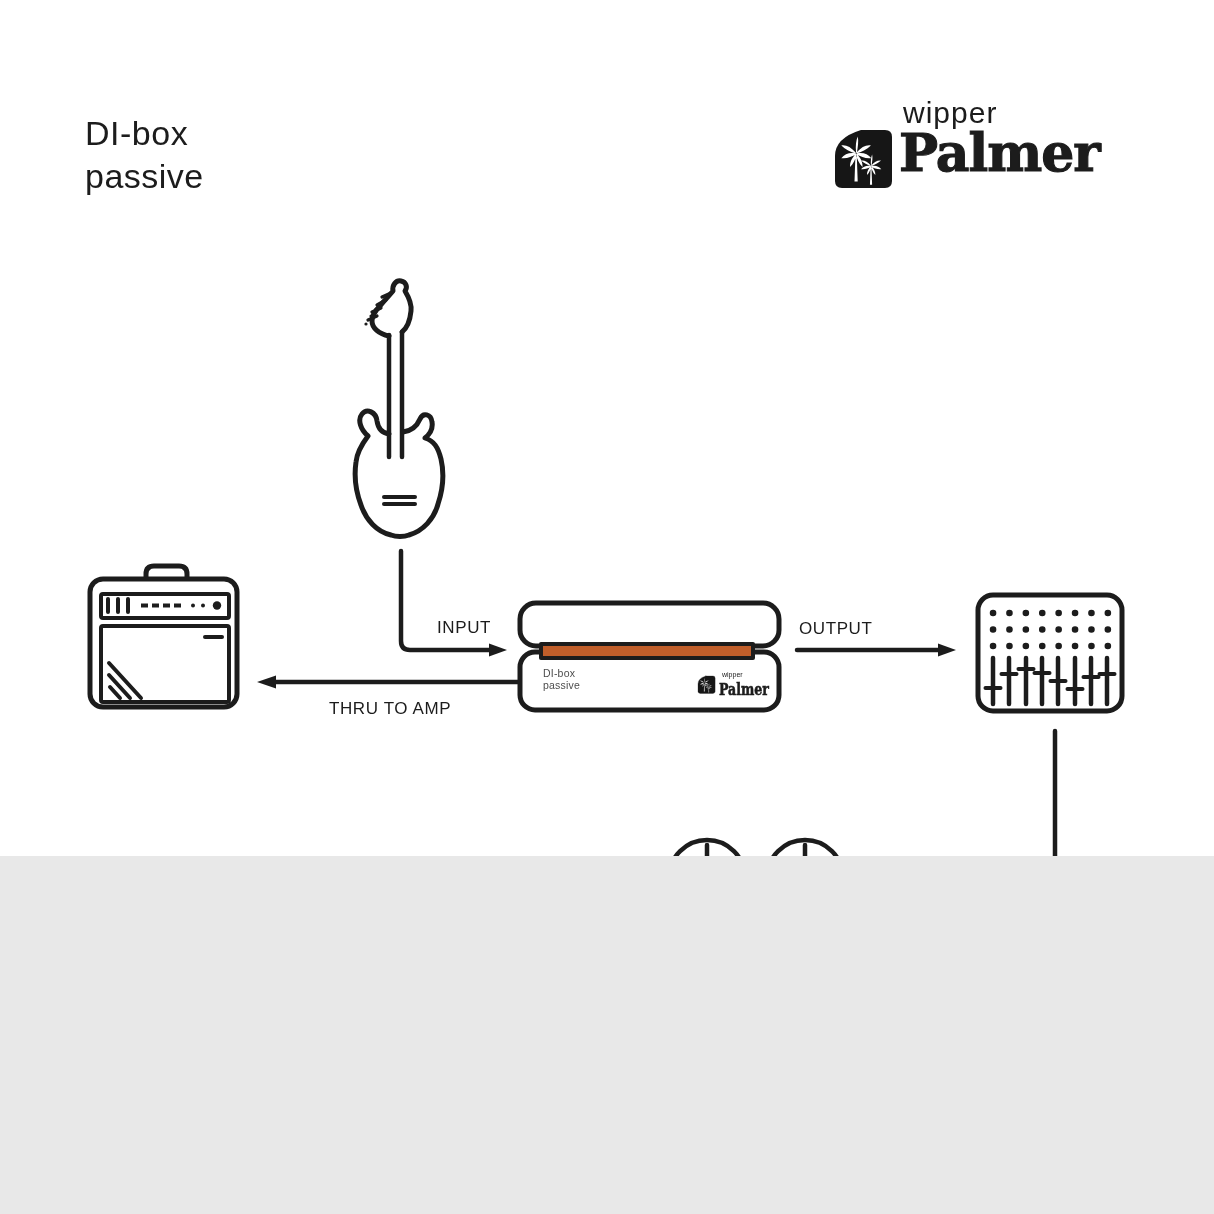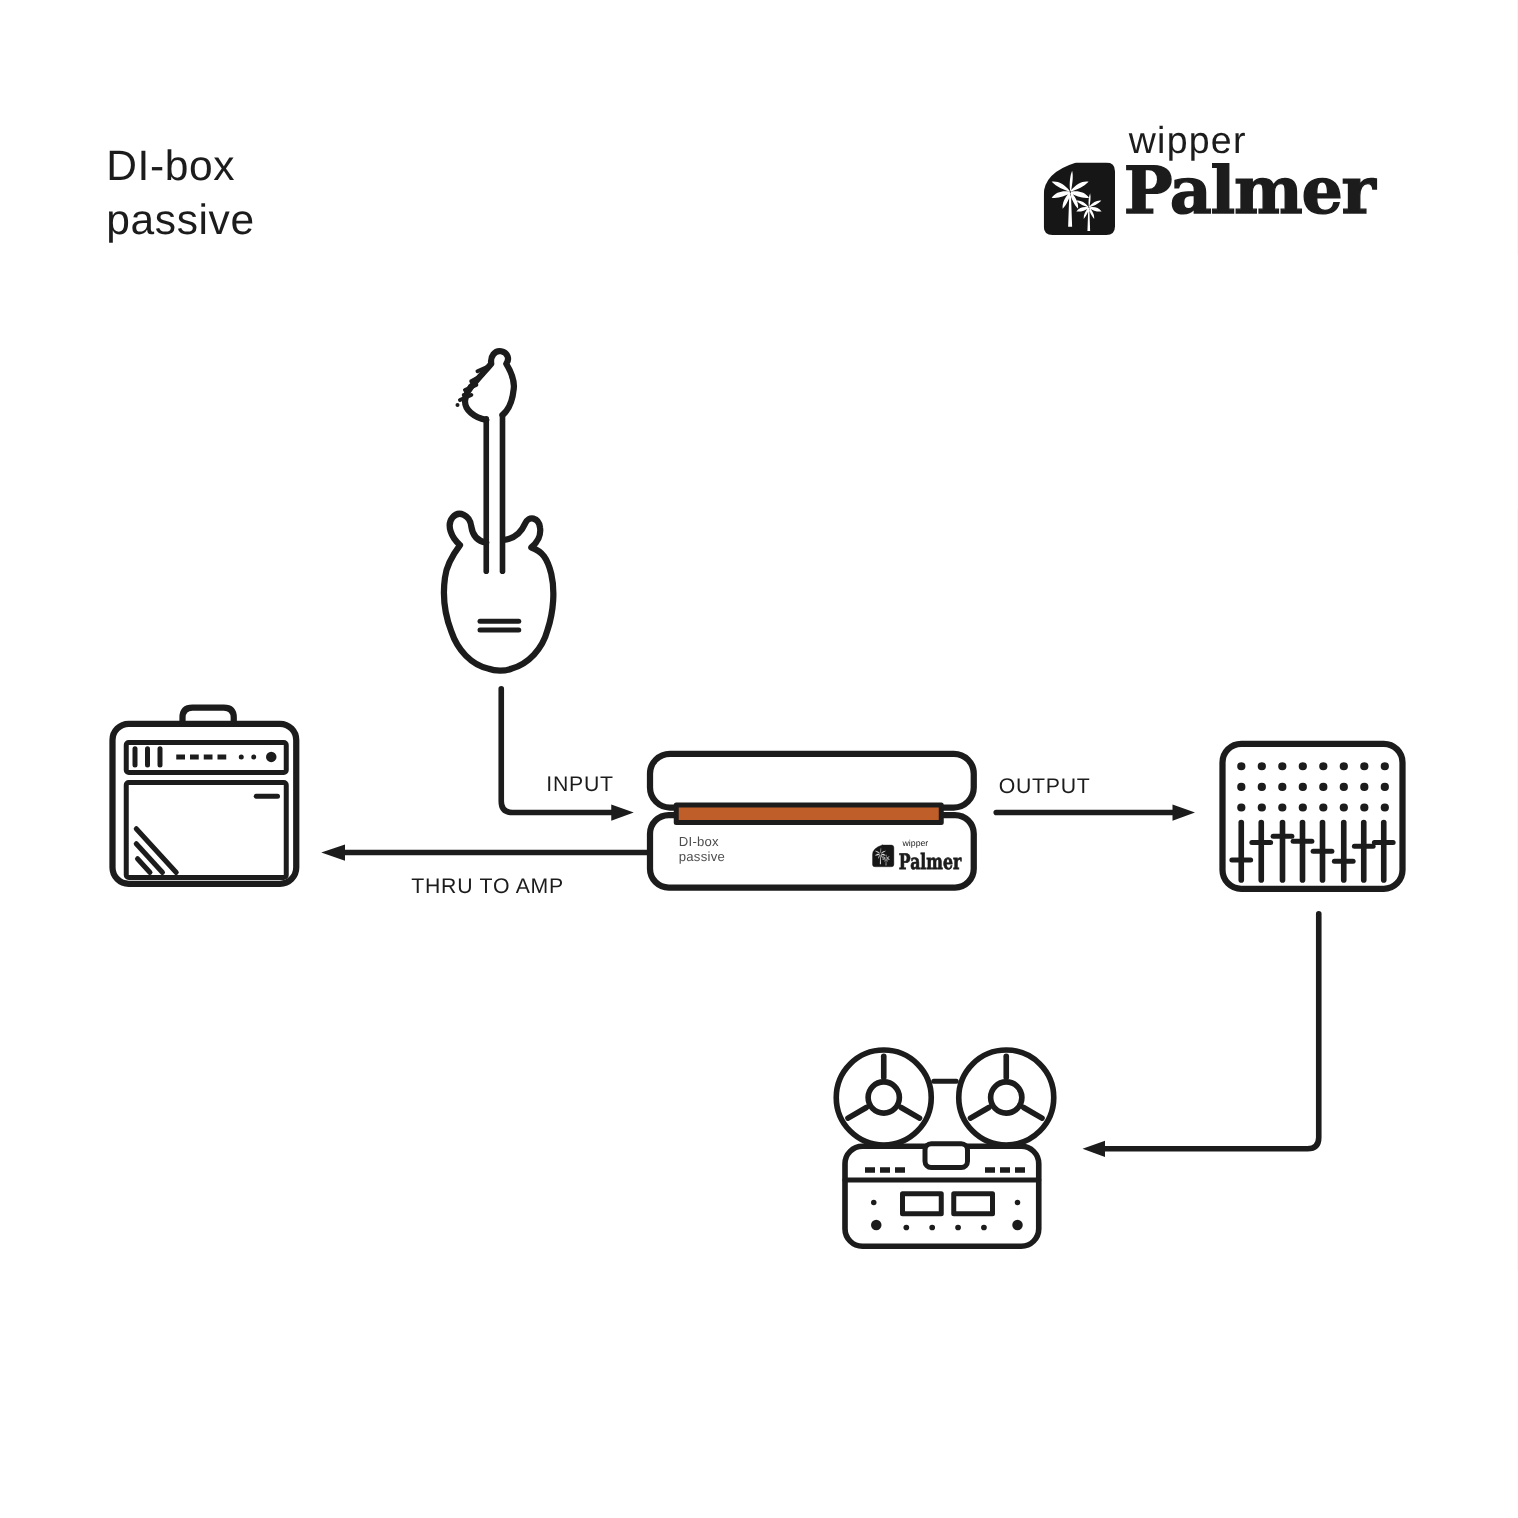--- a/index.html
+++ b/index.html
@@ -1,19 +1,19 @@
 <!DOCTYPE html>
 <html style="--ink: #1c1c1c; --bg: #ffffff;"><head>
 <meta charset="utf-8">
 <style>
   :root { --ink:#1c1c1c; --bg:#ffffff; }
   * { margin:0; padding:0; box-sizing:border-box; }
   body { background:#e8e8e8; font-family:"Liberation Sans", sans-serif; }
   .canvas {
-    position:relative; width:1214px; height:1214px;
+    position:relative; width:1214px; height:856px;
     background:var(--bg); overflow:hidden;
   }
   .product-title {
     position:absolute; left:85px; top:112px;
     font-size:34px; line-height:43px; color:var(--ink);
     letter-spacing:0.5px;
   }
   .brand { position:absolute; left:835px; top:96px; }
   .brand-badge { position:absolute; left:0; top:34px; width:57px; height:58px; }
   .brand-tagline {

